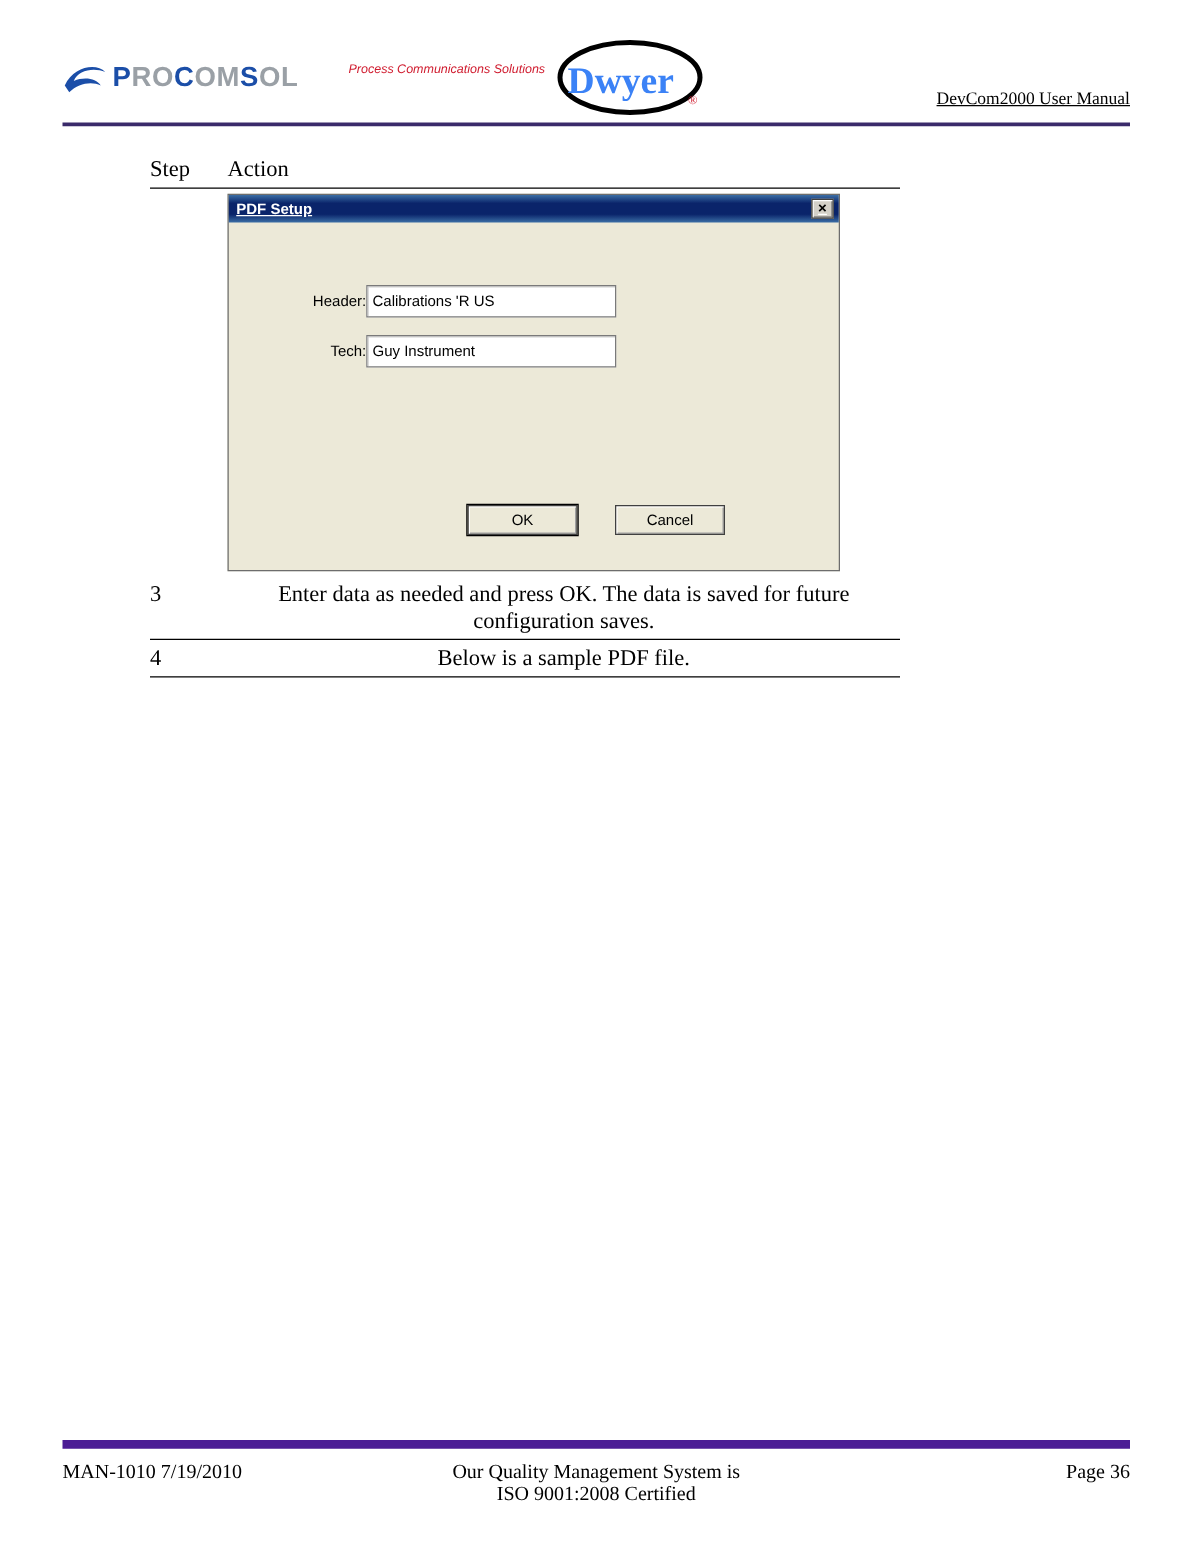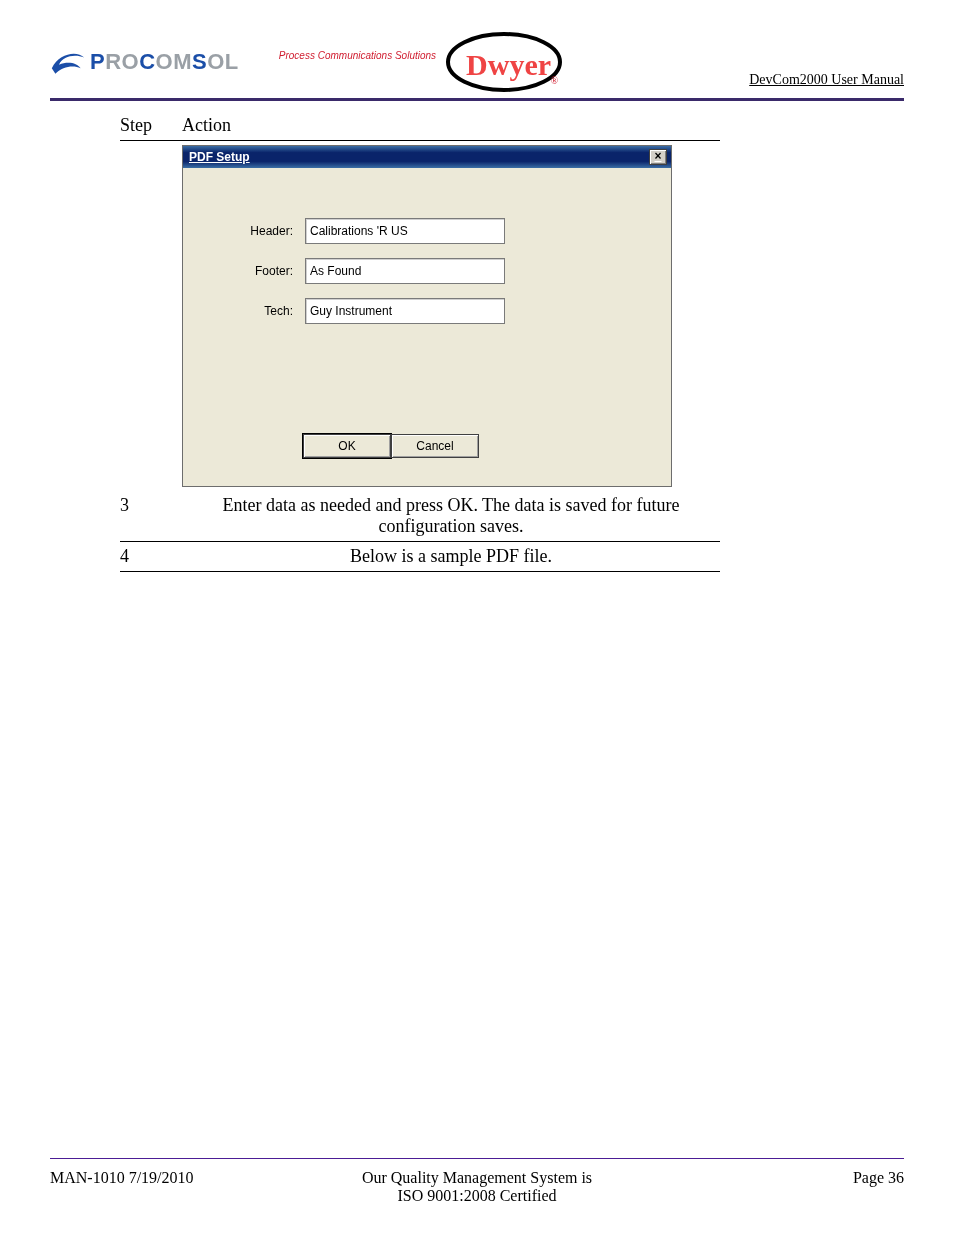--- a/index.html
+++ b/index.html
@@ -64,41 +64,41 @@
     width: 120px;
     height: 64px;
   }
   .dwyer-oval {
     position: absolute;
     inset: 0;
   }
   .dwyer-text {
     position: absolute;
     top: 18px;
-    left: 22px;
+    left: 10px;
     font-family: "Brush Script MT","Segoe Script",cursive;
     font-size: 30px;
     font-weight: 700;
-    color: #ef4444;
+    color: #3b82f6;
   }
   .dwyer-reg {
     position: absolute;
     bottom: 8px;
     right: 6px;
     font-size: 10px;
     color: #d01c2f;
   }
   .manual-title {
     font-size: 14px;
     padding-bottom: 6px;
     text-decoration: underline;
   }
   .content {
     margin-left: 70px;
-    margin-top: 14px;
+    margin-top: 24px;
     width: 600px;
   }
   .step-head {
     display: flex;
     gap: 18px;
     font-size: 18px;
     border-bottom: 1px solid #000;
     padding-bottom: 4px;
   }
   .step-col { width: 44px; }
@@ -151,40 +151,41 @@
     font-weight: bold;
     color: #000;
     cursor: pointer;
   }
   .win-body {
     padding: 50px 20px 28px 20px;
   }
   .form-row {
     display: flex;
     align-items: center;
-    gap: 12px;
     margin-bottom: 14px;
   }
   .form-label {
     width: 90px;
     text-align: right;
     color: #000;
   }
   .form-input {
     width: 200px;
     height: 22px;
     font-family: Tahoma, Arial, sans-serif;
     font-size: 12px;
     padding: 12px 4px;
     border: 1px solid #7a7a7a;
     background: #fff;
     box-shadow: inset 1px 1px 0 #d0d0d0;
   }
   .btn-row {
     display: flex;
+    gap: 30px;
+    justify-content: center;
     margin-top: 110px;
     margin-left: 100px;
   }
   .win-btn {
     width: 88px;
     height: 24px;
     font-family: Tahoma, Arial, sans-serif;
     font-size: 12px;
     background: #ece9d8;
     border: 1px solid #404040;
@@ -193,21 +194,21 @@
   }
   .win-btn.default {
     outline: 1px solid #000;
   }
   
   .page-footer {
     position: absolute;
     bottom: 30px;
     left: 50px;
     right: 50px;
-    border-top: 1px solid #4c1d95;
+    border-top: 7px solid #4c1d95;
     padding-top: 10px;
     display: flex;
     justify-content: space-between;
     align-items: flex-start;
     font-size: 16px;
   }
   .footer-center {
     text-align: center;
     flex: 1;
   }
@@ -255,24 +256,20 @@
         <div class="win-titlebar">
           <span>PDF Setup</span>
           <span class="win-close">×</span>
         </div>
         <div class="win-body">
           <div class="form-row">
             <div class="form-label">Header:</div>
             <input class="form-input" type="text" value="Calibrations 'R US" style="">
           </div>
           <div class="form-row">
-            <div class="form-label">Footer:</div>
-            <input class="form-input" type="text" value="As Found" style="">
-          </div>
-          <div class="form-row">
             <div class="form-label">Tech:</div>
             <input class="form-input" type="text" value="Guy Instrument" style="">
           </div>
           <div class="btn-row">
             <button class="win-btn default">OK</button>
             <button class="win-btn">Cancel</button>
           </div>
         </div>
       </div>
     </div>

